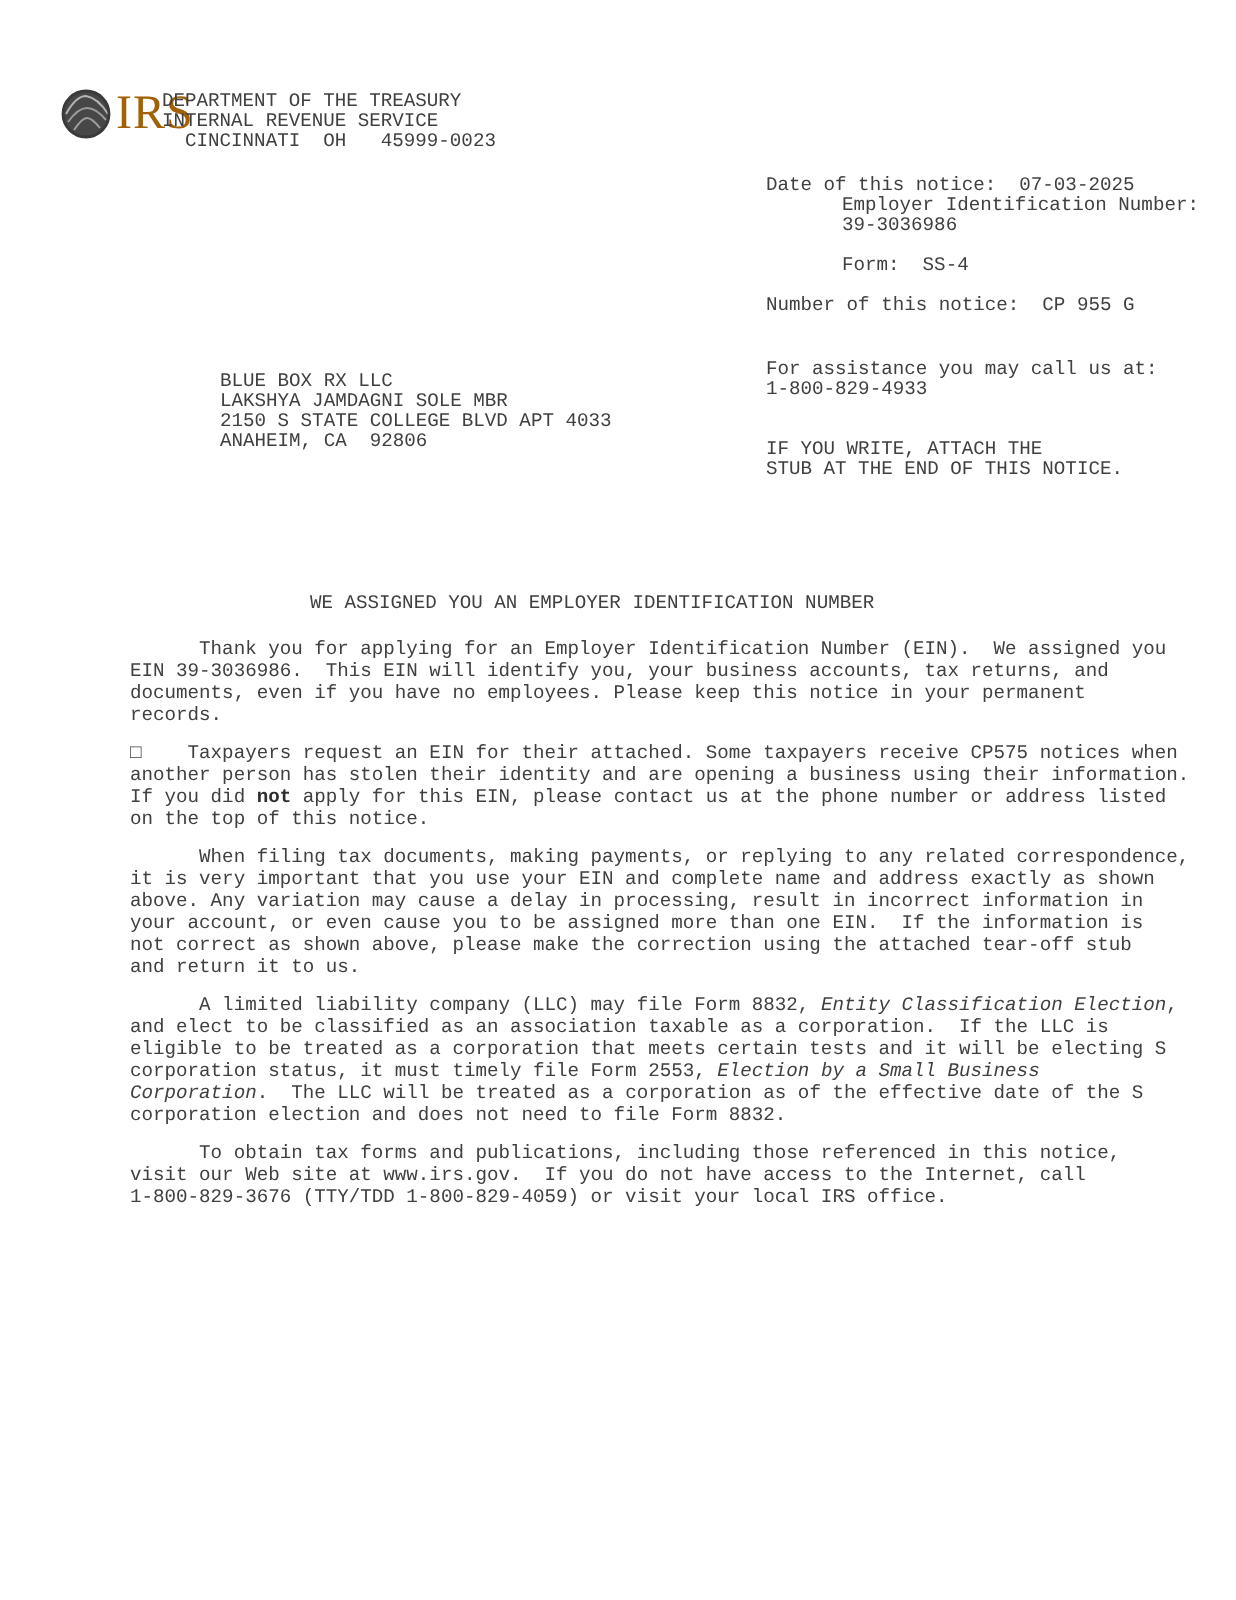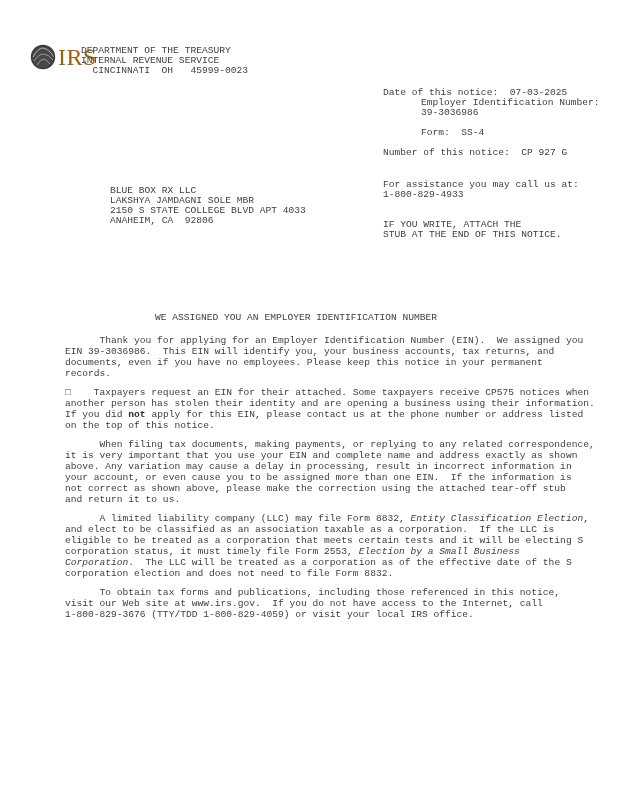--- a/index.html
+++ b/index.html
@@ -30,21 +30,21 @@
   .info-col { position: absolute; left: 383px; top: 88px; font-size: 9.6px; line-height: 10px; }
   .info-col pre.mb11 { }
   .info-col pre.mb10 { margin-bottom: 10px; margin-left: 38px; }
   .info-col pre.mb22 { margin-bottom: 22px; }
   .info-col pre.mb20 { margin-bottom: 20px; }
 
   
   .recipient { position: absolute; left: 110px; top: 186px; font-size: 9.6px; line-height: 10px; }
 
   
-  .body-block { position: absolute; left: 65px; top: 312px; width: 545px; font-size: 9.6px; line-height: 11px; }
+  .body-block { position: absolute; left: 65px; top: 296px; width: 545px; font-size: 9.6px; line-height: 11px; }
   .title { margin-left: 90px; margin-bottom: 12px; white-space: pre; }
   .para { margin-bottom: 8px; }
   .para b { font-weight: 700; color: #2e2e2e; }
   .para i { font-style: italic; }
 </style>
 </head>
 <body>
 
 <div class="page">
 
@@ -61,21 +61,21 @@
 
   <pre class="agency">DEPARTMENT OF THE TREASURY
 INTERNAL REVENUE SERVICE
   CINCINNATI  OH   45999-0023</pre>
 
   <div class="info-col">
     <pre class="mb11">Date of this notice:  07-03-2025</pre>
     <pre class="mb10">Employer Identification Number:
 39-3036986</pre>
     <pre class="mb10">Form:  SS-4</pre>
-    <pre class="mb22">Number of this notice:  CP 927 G</pre>
+    <pre class="mb22">Number of this notice:  CP 955 G</pre>
     <pre class="mb20">For assistance you may call us at:
 1-800-829-4933</pre>
     <pre>IF YOU WRITE, ATTACH THE
 STUB AT THE END OF THIS NOTICE.</pre>
   </div>
 
   <pre class="recipient">BLUE BOX RX LLC
 LAKSHYA JAMDAGNI SOLE MBR
 2150 S STATE COLLEGE BLVD APT 4033
 ANAHEIM, CA  92806</pre>

